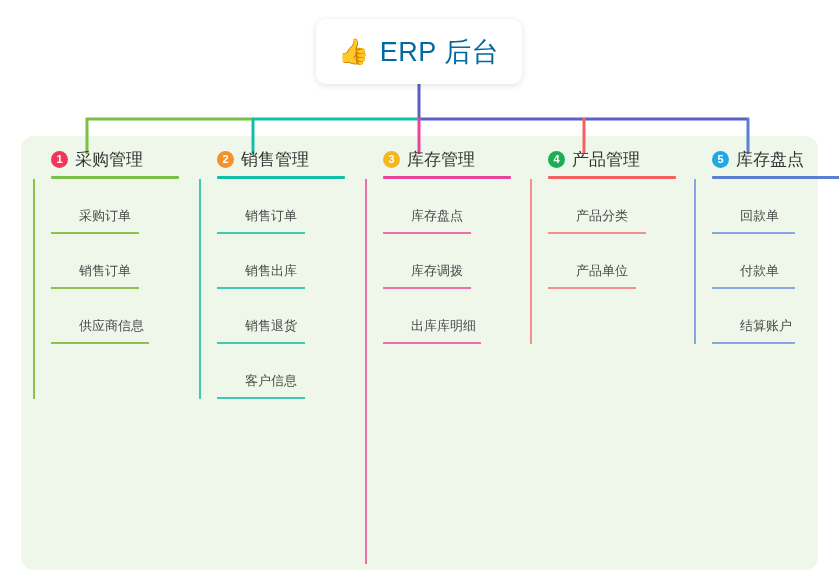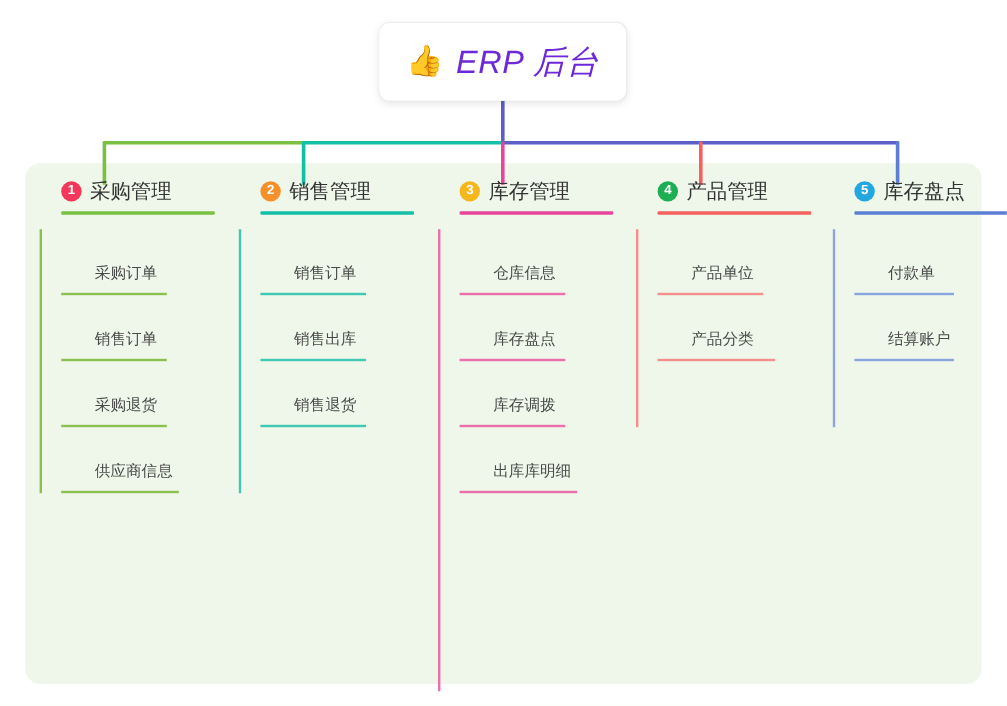--- a/index.html
+++ b/index.html
@@ -32,24 +32,23 @@
     gap: 10px;
     box-sizing: border-box;
   }
   #root-card .root-emoji {
     font-size: 25px;
     line-height: 1;
     color: #f2b63c;
   }
   #root-card .root-text {
     font-size: 27px;
-    color: #6d28d9;
+    color: #0369a1;
     letter-spacing: 0.5px;
     white-space: nowrap;
-    font-style: italic;
   }
 
   
   #connectors {
     position: absolute;
     left: 0;
     top: 0;
     width: 839px;
     height: 588px;
     pointer-events: none;
@@ -98,21 +97,21 @@
   .col-rule {
     height: 3px;
     margin-top: 6px;
     margin-left: 18px;
     border-radius: 1px;
   }
 
   
   .items {
     position: relative;
-    margin-top: 12px;
+    margin-top: 0;
     padding-left: 18px;
   }
   .item {
     position: relative;
     height: 55px;
     box-sizing: border-box;
   }
   .item-label {
     position: absolute;
     left: 28px;
@@ -170,24 +169,20 @@
         <div class="spine" style="background: rgb(140, 193, 82); height: 220px;"></div>
         <div class="item">
           <span class="item-label">采购订单</span>
           <div class="item-rule" style="width: 88px; background: rgb(140, 193, 82);"></div>
         </div>
         <div class="item">
           <span class="item-label">销售订单</span>
           <div class="item-rule" style="width: 88px; background: rgb(140, 193, 82);"></div>
         </div>
         <div class="item">
-          <span class="item-label">采购退货</span>
-          <div class="item-rule" style="width: 88px; background: rgb(140, 193, 82);"></div>
-        </div>
-        <div class="item">
           <span class="item-label">供应商信息</span>
           <div class="item-rule" style="width: 98px; background: rgb(140, 193, 82);"></div>
         </div>
       </div>
     </div>
     <div class="column" style="left: 199px;">
       <div class="col-head">
         <span class="badge" style="background: rgb(245, 144, 43);">2</span>
         <span class="col-title">销售管理</span>
       </div>
@@ -199,35 +194,35 @@
           <div class="item-rule" style="width: 88px; background: rgb(63, 201, 181);"></div>
         </div>
         <div class="item">
           <span class="item-label">销售出库</span>
           <div class="item-rule" style="width: 88px; background: rgb(63, 201, 181);"></div>
         </div>
         <div class="item">
           <span class="item-label">销售退货</span>
           <div class="item-rule" style="width: 88px; background: rgb(63, 201, 181);"></div>
         </div>
+        <div class="item">
+          <span class="item-label">客户信息</span>
+          <div class="item-rule" style="width: 88px; background: rgb(63, 201, 181);"></div>
+        </div>
       </div>
     </div>
     <div class="column" style="left: 365px;">
       <div class="col-head">
         <span class="badge" style="background: rgb(246, 183, 28);">3</span>
         <span class="col-title">库存管理</span>
       </div>
       <div class="col-rule" style="width: 128px; background: rgb(232, 69, 154);"></div>
       <div class="items">
         <div class="spine" style="background: rgb(236, 110, 173); height: 385px;"></div>
         <div class="item">
-          <span class="item-label">仓库信息</span>
-          <div class="item-rule" style="width: 88px; background: rgb(236, 110, 173);"></div>
-        </div>
-        <div class="item">
           <span class="item-label">库存盘点</span>
           <div class="item-rule" style="width: 88px; background: rgb(236, 110, 173);"></div>
         </div>
         <div class="item">
           <span class="item-label">库存调拨</span>
           <div class="item-rule" style="width: 88px; background: rgb(236, 110, 173);"></div>
         </div>
         <div class="item">
           <span class="item-label">出库库明细</span>
           <div class="item-rule" style="width: 98px; background: rgb(236, 110, 173);"></div>
@@ -236,38 +231,42 @@
     </div>
     <div class="column" style="left: 530px;">
       <div class="col-head">
         <span class="badge" style="background: rgb(29, 174, 84);">4</span>
         <span class="col-title">产品管理</span>
       </div>
       <div class="col-rule" style="width: 128px; background: rgb(244, 97, 95);"></div>
       <div class="items">
         <div class="spine" style="background: rgb(245, 143, 141); height: 165px;"></div>
         <div class="item">
+          <span class="item-label">产品分类</span>
+          <div class="item-rule" style="width: 98px; background: rgb(245, 143, 141);"></div>
+        </div>
+        <div class="item">
           <span class="item-label">产品单位</span>
           <div class="item-rule" style="width: 88px; background: rgb(245, 143, 141);"></div>
         </div>
-        <div class="item">
-          <span class="item-label">产品分类</span>
-          <div class="item-rule" style="width: 98px; background: rgb(245, 143, 141);"></div>
-        </div>
       </div>
     </div>
     <div class="column" style="left: 694px;">
       <div class="col-head">
         <span class="badge" style="background: rgb(34, 167, 224);">5</span>
         <span class="col-title">库存盘点</span>
       </div>
       <div class="col-rule" style="width: 128px; background: rgb(91, 127, 212);"></div>
       <div class="items">
         <div class="spine" style="background: rgb(138, 166, 224); height: 165px;"></div>
         <div class="item">
+          <span class="item-label">回款单</span>
+          <div class="item-rule" style="width: 83px; background: rgb(138, 166, 224);"></div>
+        </div>
+        <div class="item">
           <span class="item-label">付款单</span>
           <div class="item-rule" style="width: 83px; background: rgb(138, 166, 224);"></div>
         </div>
         <div class="item">
           <span class="item-label">结算账户</span>
           <div class="item-rule" style="width: 83px; background: rgb(138, 166, 224);"></div>
         </div>
       </div>
     </div>
   </div>

